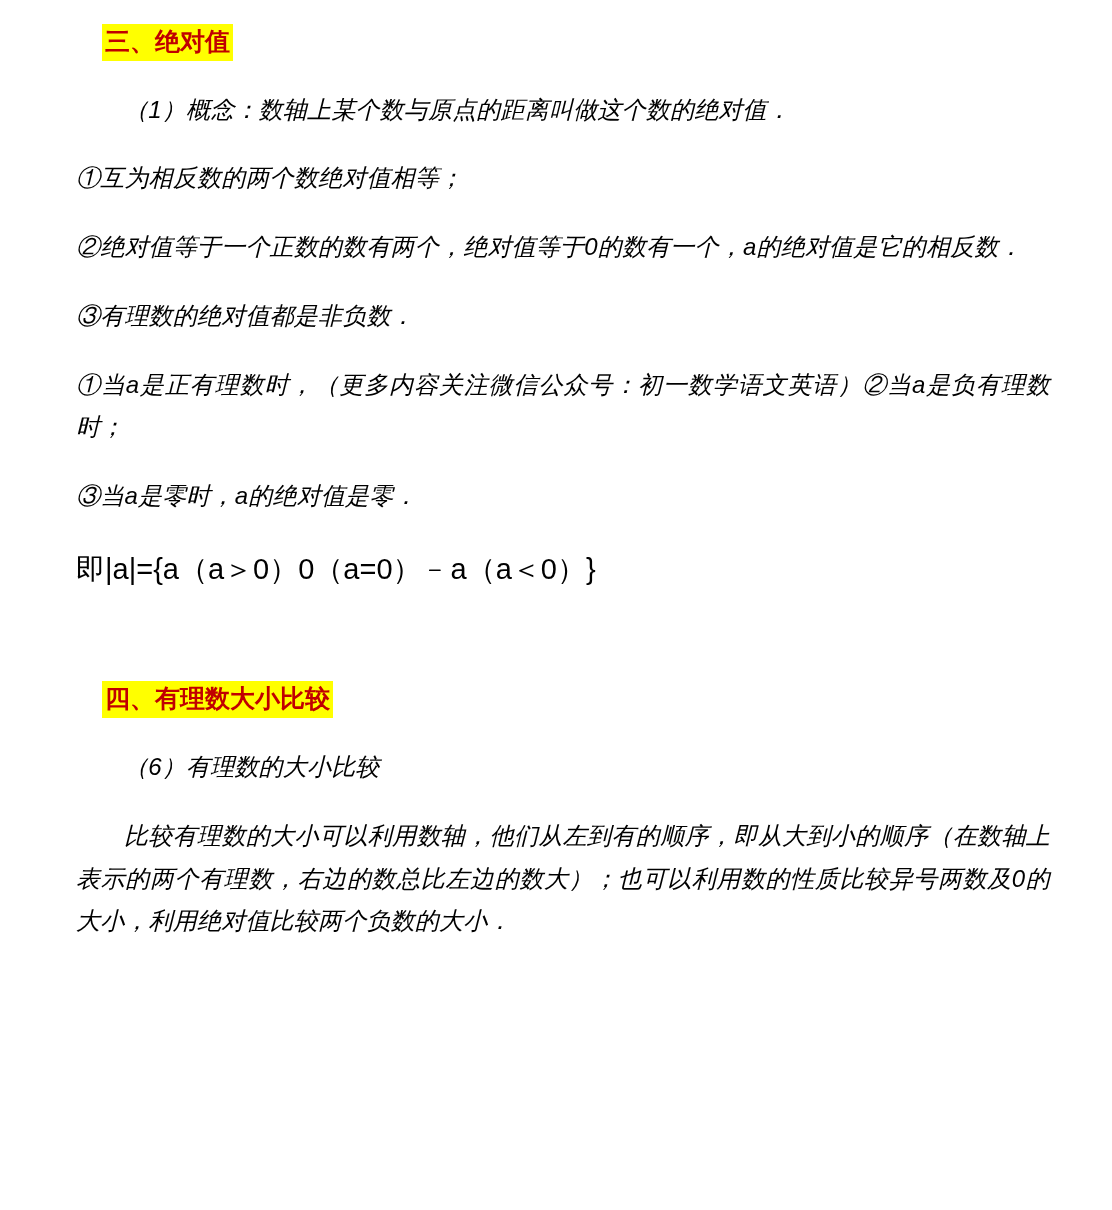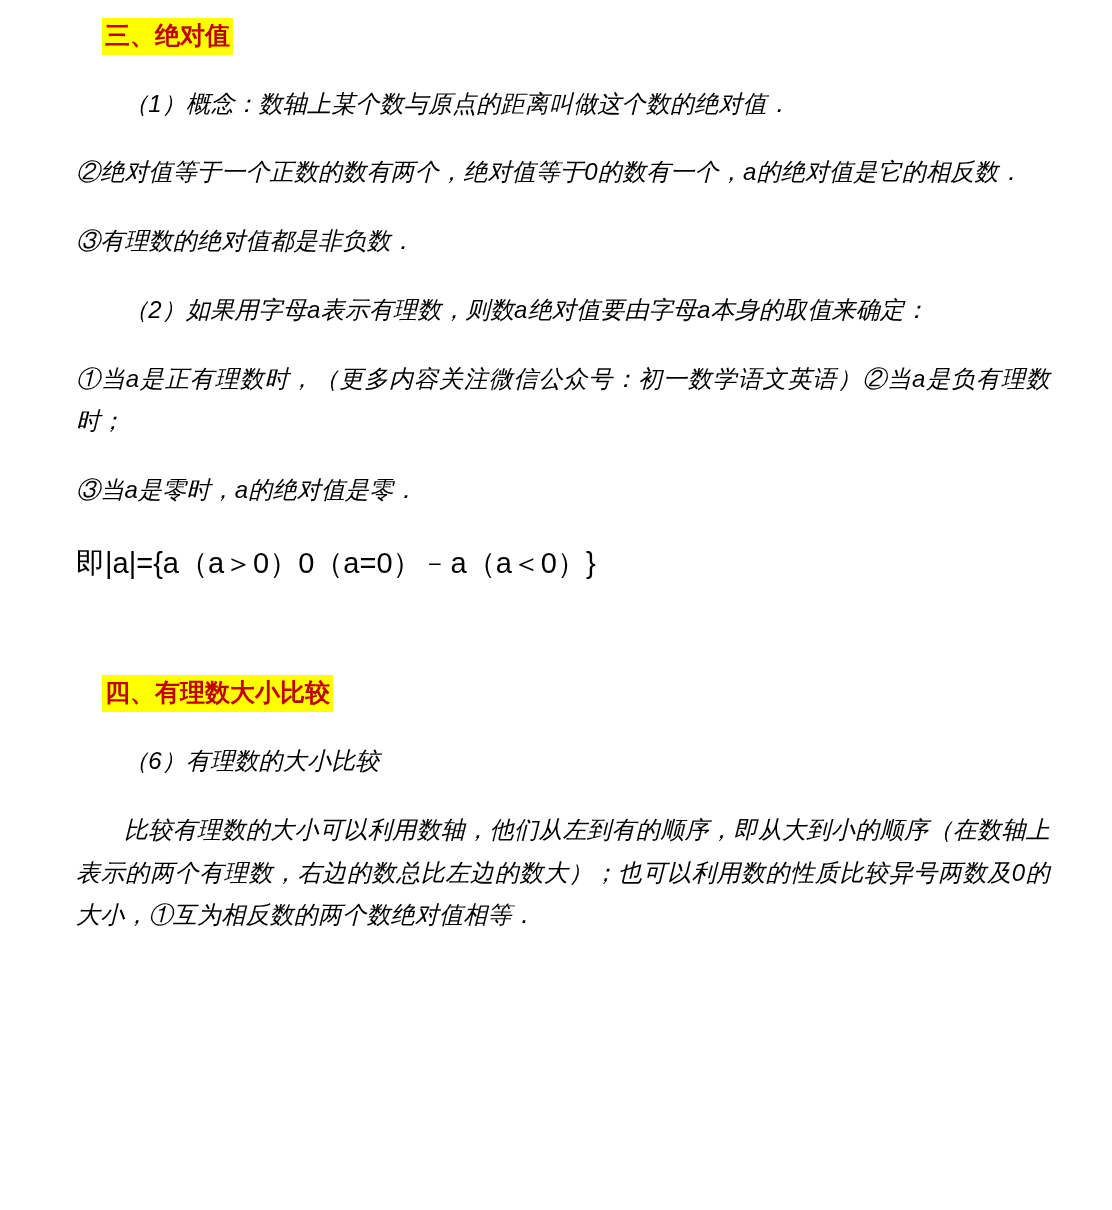--- a/index.html
+++ b/index.html
@@ -10,21 +10,21 @@
   body {
     width: 1112px;
     min-height: 1210px;
     font-family: "Liberation Sans", sans-serif;
     color: #000000;
   }
   .page {
     width: 1112px;
     min-height: 1210px;
     box-sizing: border-box;
-    padding: 16px 40px 10px 40px;
+    padding: 22px 40px 10px 40px;
     background: #ffffff;
   }
   .section-heading {
     font-size: 25px;
     font-weight: bold;
     color: #c00000;
     margin: 0 0 0 62px;
     padding: 2px 0 2px 0;
     display: inline-block;
     line-height: 1.35;
@@ -63,27 +63,27 @@
 </head>
 <body>
 
 <div class="page">
 
   <div class="heading-row">
     <div class="section-heading"><span class="hl">三、绝对值</span></div>
   </div>
 
   <p class="para indent">（1）概念：数轴上某个数与原点的距离叫做这个数的绝对值．</p>
+  <p class="para">①互为相反数的两个数绝对值相等；</p>
   <p class="para">②绝对值等于一个正数的数有两个，绝对值等于0的数有一个，a的绝对值是它的相反数．</p>
   <p class="para">③有理数的绝对值都是非负数．</p>
-  <p class="para indent">（2）如果用字母a表示有理数，则数a绝对值要由字母a本身的取值来确定：</p>
   <p class="para">①当a是正有理数时，（更多内容关注微信公众号：初一数学语文英语）②当a是负有理数时；</p>
   <p class="para">③当a是零时，a的绝对值是零．</p>
   <p class="formula">即|a|={a（a＞0）0（a=0）﹣a（a＜0）}</p>
 
   <div class="heading-row second">
     <div class="section-heading"><span class="hl">四、有理数大小比较</span></div>
   </div>
 
   <p class="para indent">（6）有理数的大小比较</p>
-  <p class="para indent">比较有理数的大小可以利用数轴，他们从左到有的顺序，即从大到小的顺序（在数轴上表示的两个有理数，右边的数总比左边的数大）；也可以利用数的性质比较异号两数及0的大小，①互为相反数的两个数绝对值相等．</p>
+  <p class="para indent">比较有理数的大小可以利用数轴，他们从左到有的顺序，即从大到小的顺序（在数轴上表示的两个有理数，右边的数总比左边的数大）；也可以利用数的性质比较异号两数及0的大小，利用绝对值比较两个负数的大小．</p>
 
 </div>
 
 </body></html>

